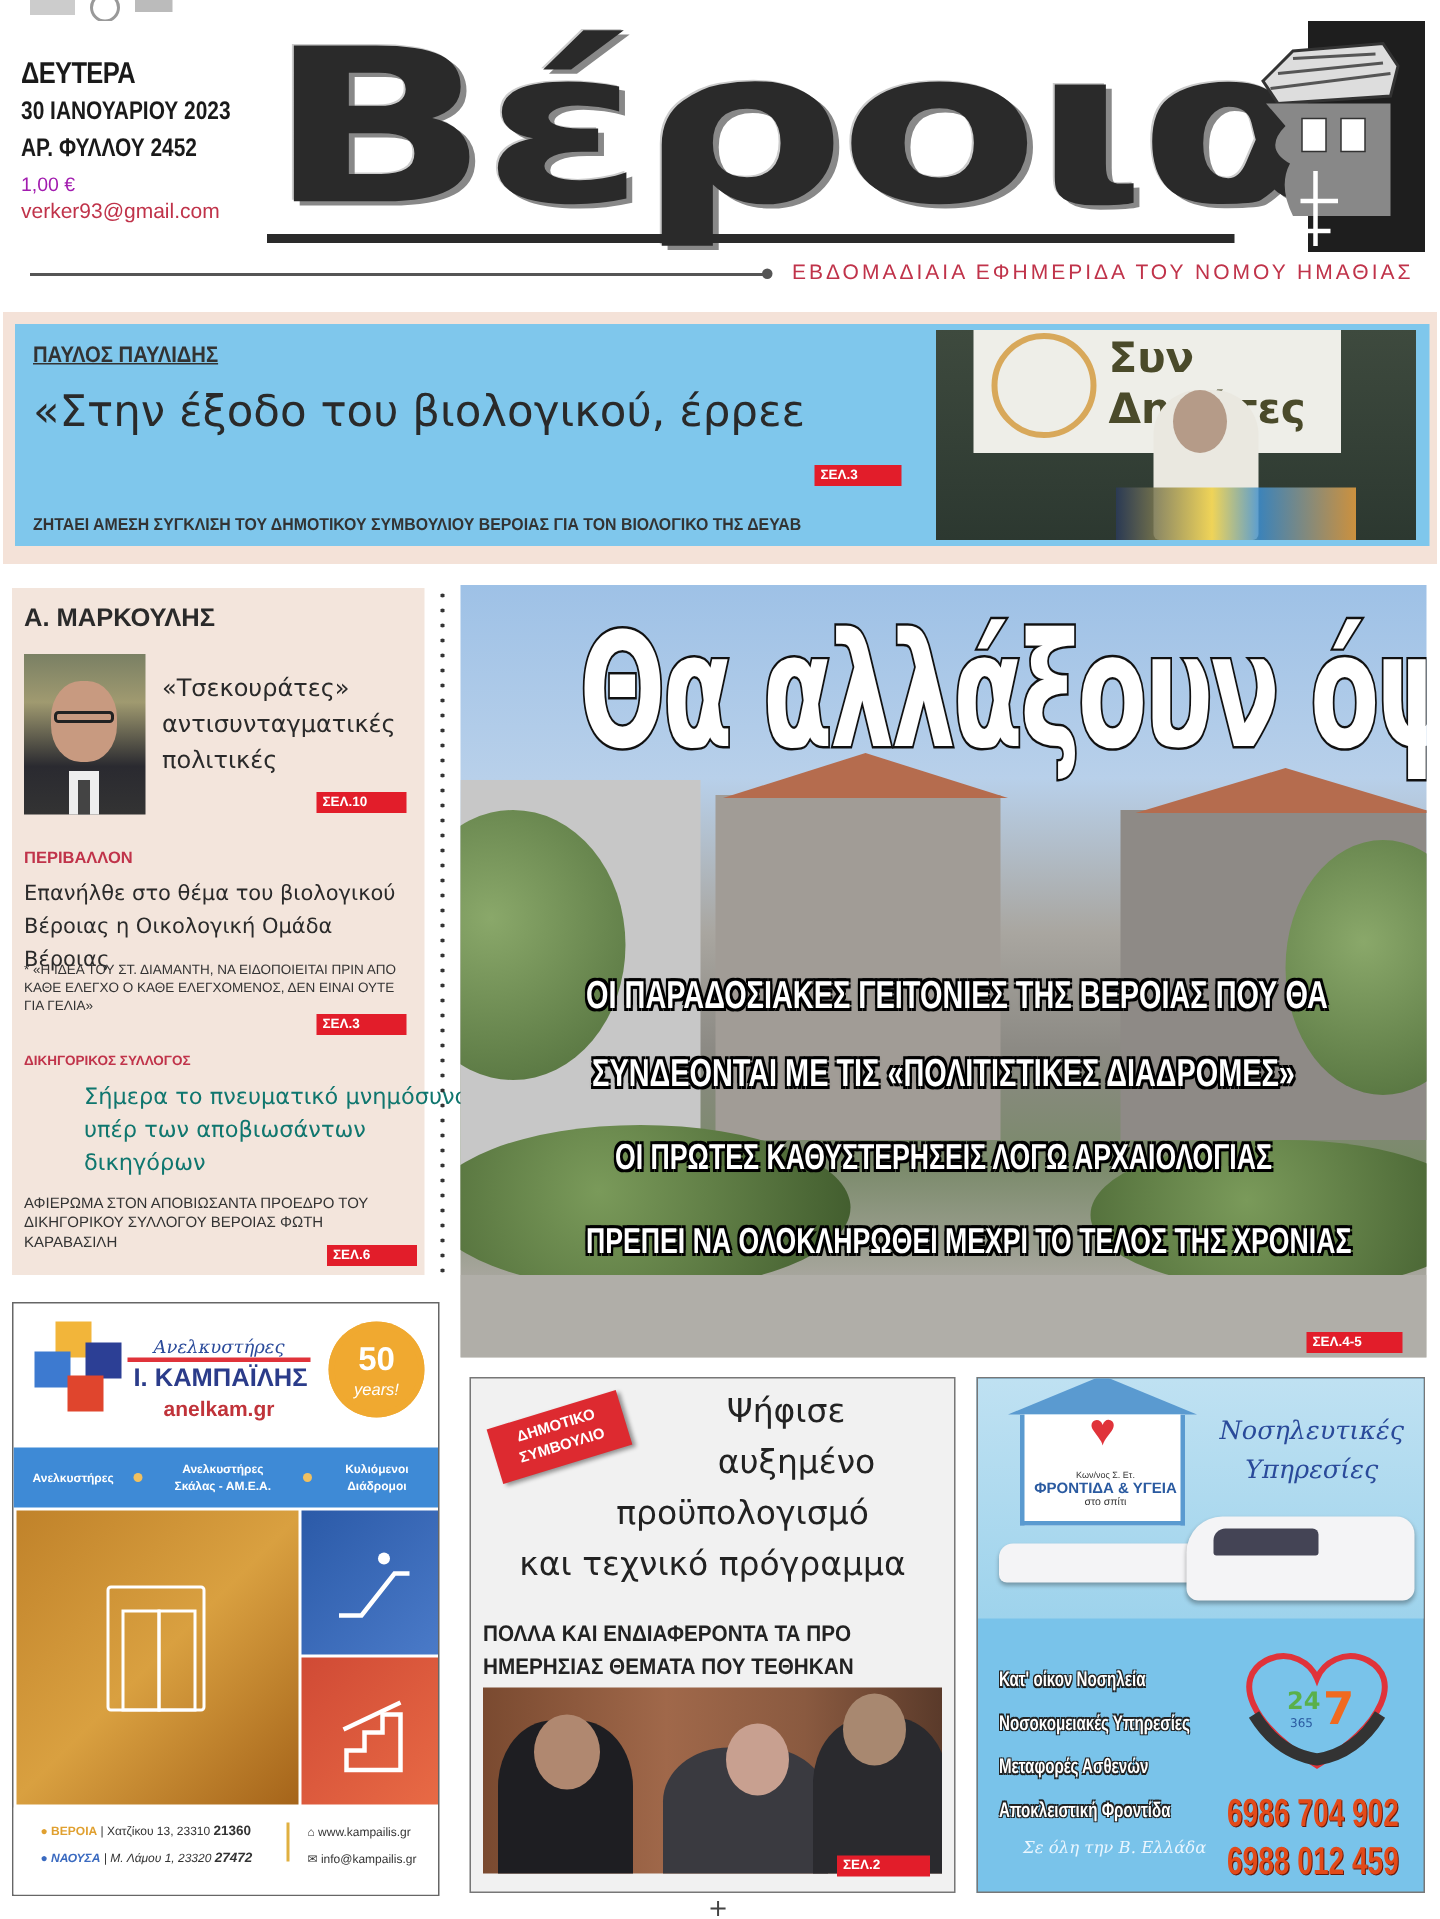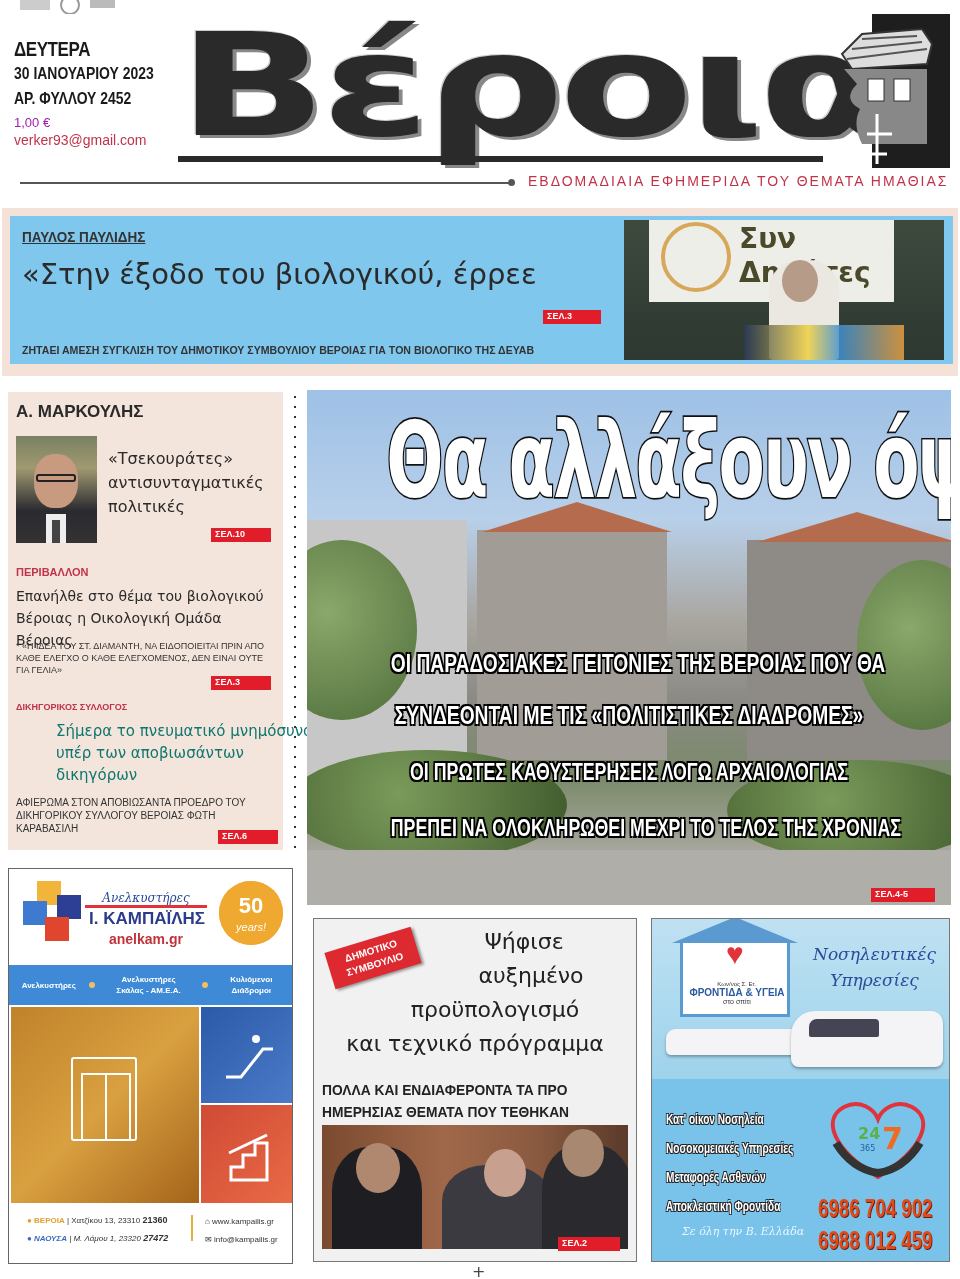--- a/index.html
+++ b/index.html
@@ -153,21 +153,21 @@
   <path d="M10 40 L30 20 L90 15 L100 30 L95 50 L20 55 Z" fill="#ddd" stroke="#333" stroke-width="2"></path>
   <path d="M15 45 L95 35 M20 35 L90 28 M30 25 L85 22" stroke="#555" stroke-width="2"></path>
   <path d="M12 55 L95 55 L95 130 L30 130 Q20 110 28 95 Q10 85 25 70 Z" fill="#888"></path>
   <rect x="36" y="65" width="16" height="22" fill="#fff" stroke="#333"></rect>
   <rect x="62" y="65" width="16" height="22" fill="#fff" stroke="#333"></rect>
   <path d="M45 100 L45 150 M35 120 L60 120 M35 140 L55 140" stroke="#fff" stroke-width="3"></path>
 </svg>
 
 <div class="abs sub-rule"></div>
 <div class="abs sub-dot"></div>
-<div class="abs subtitle">ΕΒΔΟΜΑΔΙΑΙΑ ΕΦΗΜΕΡΙΔΑ ΤΟΥ ΘΕΜΑΤΑ ΗΜΑΘΙΑΣ</div>
+<div class="abs subtitle">ΕΒΔΟΜΑΔΙΑΙΑ ΕΦΗΜΕΡΙΔΑ ΤΟΥ ΝΟΜΟΥ ΗΜΑΘΙΑΣ</div>
 
 <div class="abs strip"></div>
 <div class="abs strip-inner"></div>
 <div class="abs strip-kicker">ΠΑΥΛΟΣ ΠΑΥΛΙΔΗΣ</div>
 <div class="abs strip-headline">
   <div>«Στην έξοδο του βιολογικού, έρρεε</div>
 </div>
 <div class="abs page-tag" style="left:543px;top:310px;width:58px;">ΣΕΛ.3</div>
 <div class="abs strip-sub">ΖΗΤΑΕΙ ΑΜΕΣΗ ΣΥΓΚΛΙΣΗ ΤΟΥ ΔΗΜΟΤΙΚΟΥ ΣΥΜΒΟΥΛΙΟΥ ΒΕΡΟΙΑΣ ΓΙΑ ΤΟΝ ΒΙΟΛΟΓΙΚΟ ΤΗΣ ΔΕΥΑΒ</div>
 <div class="abs strip-photo">

